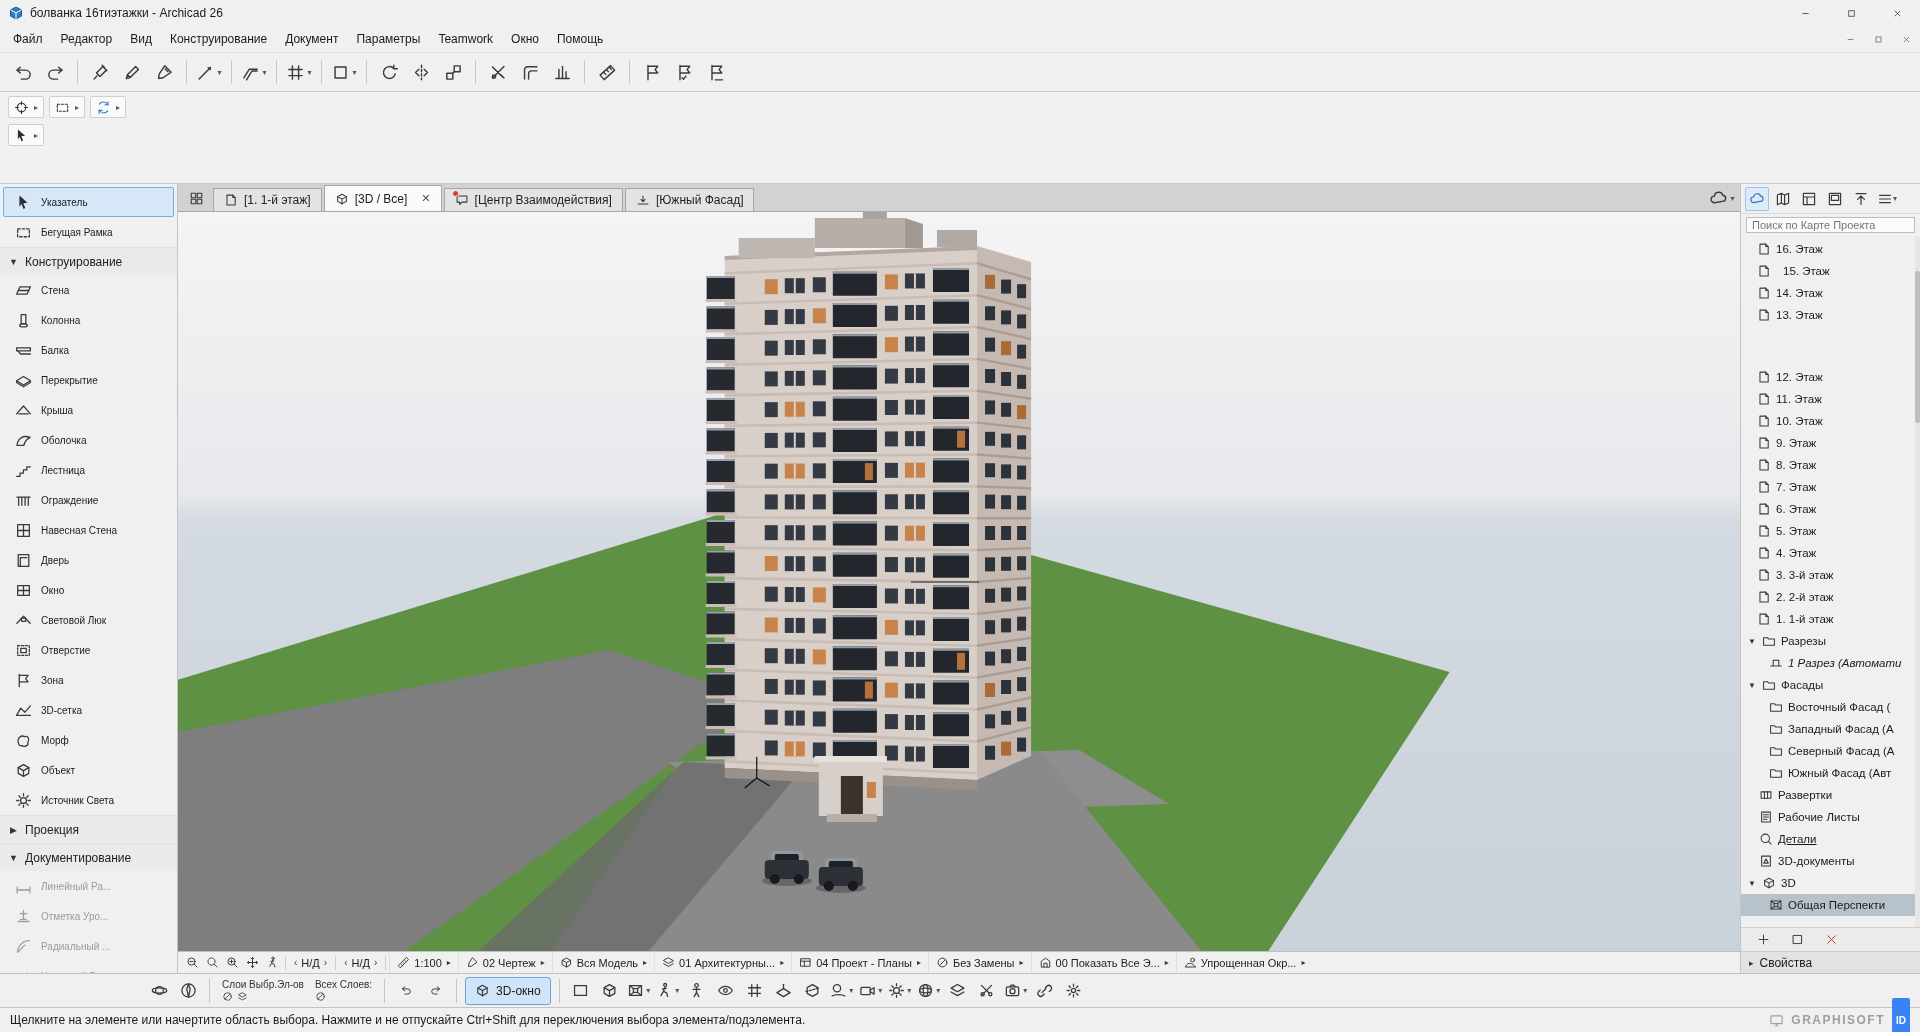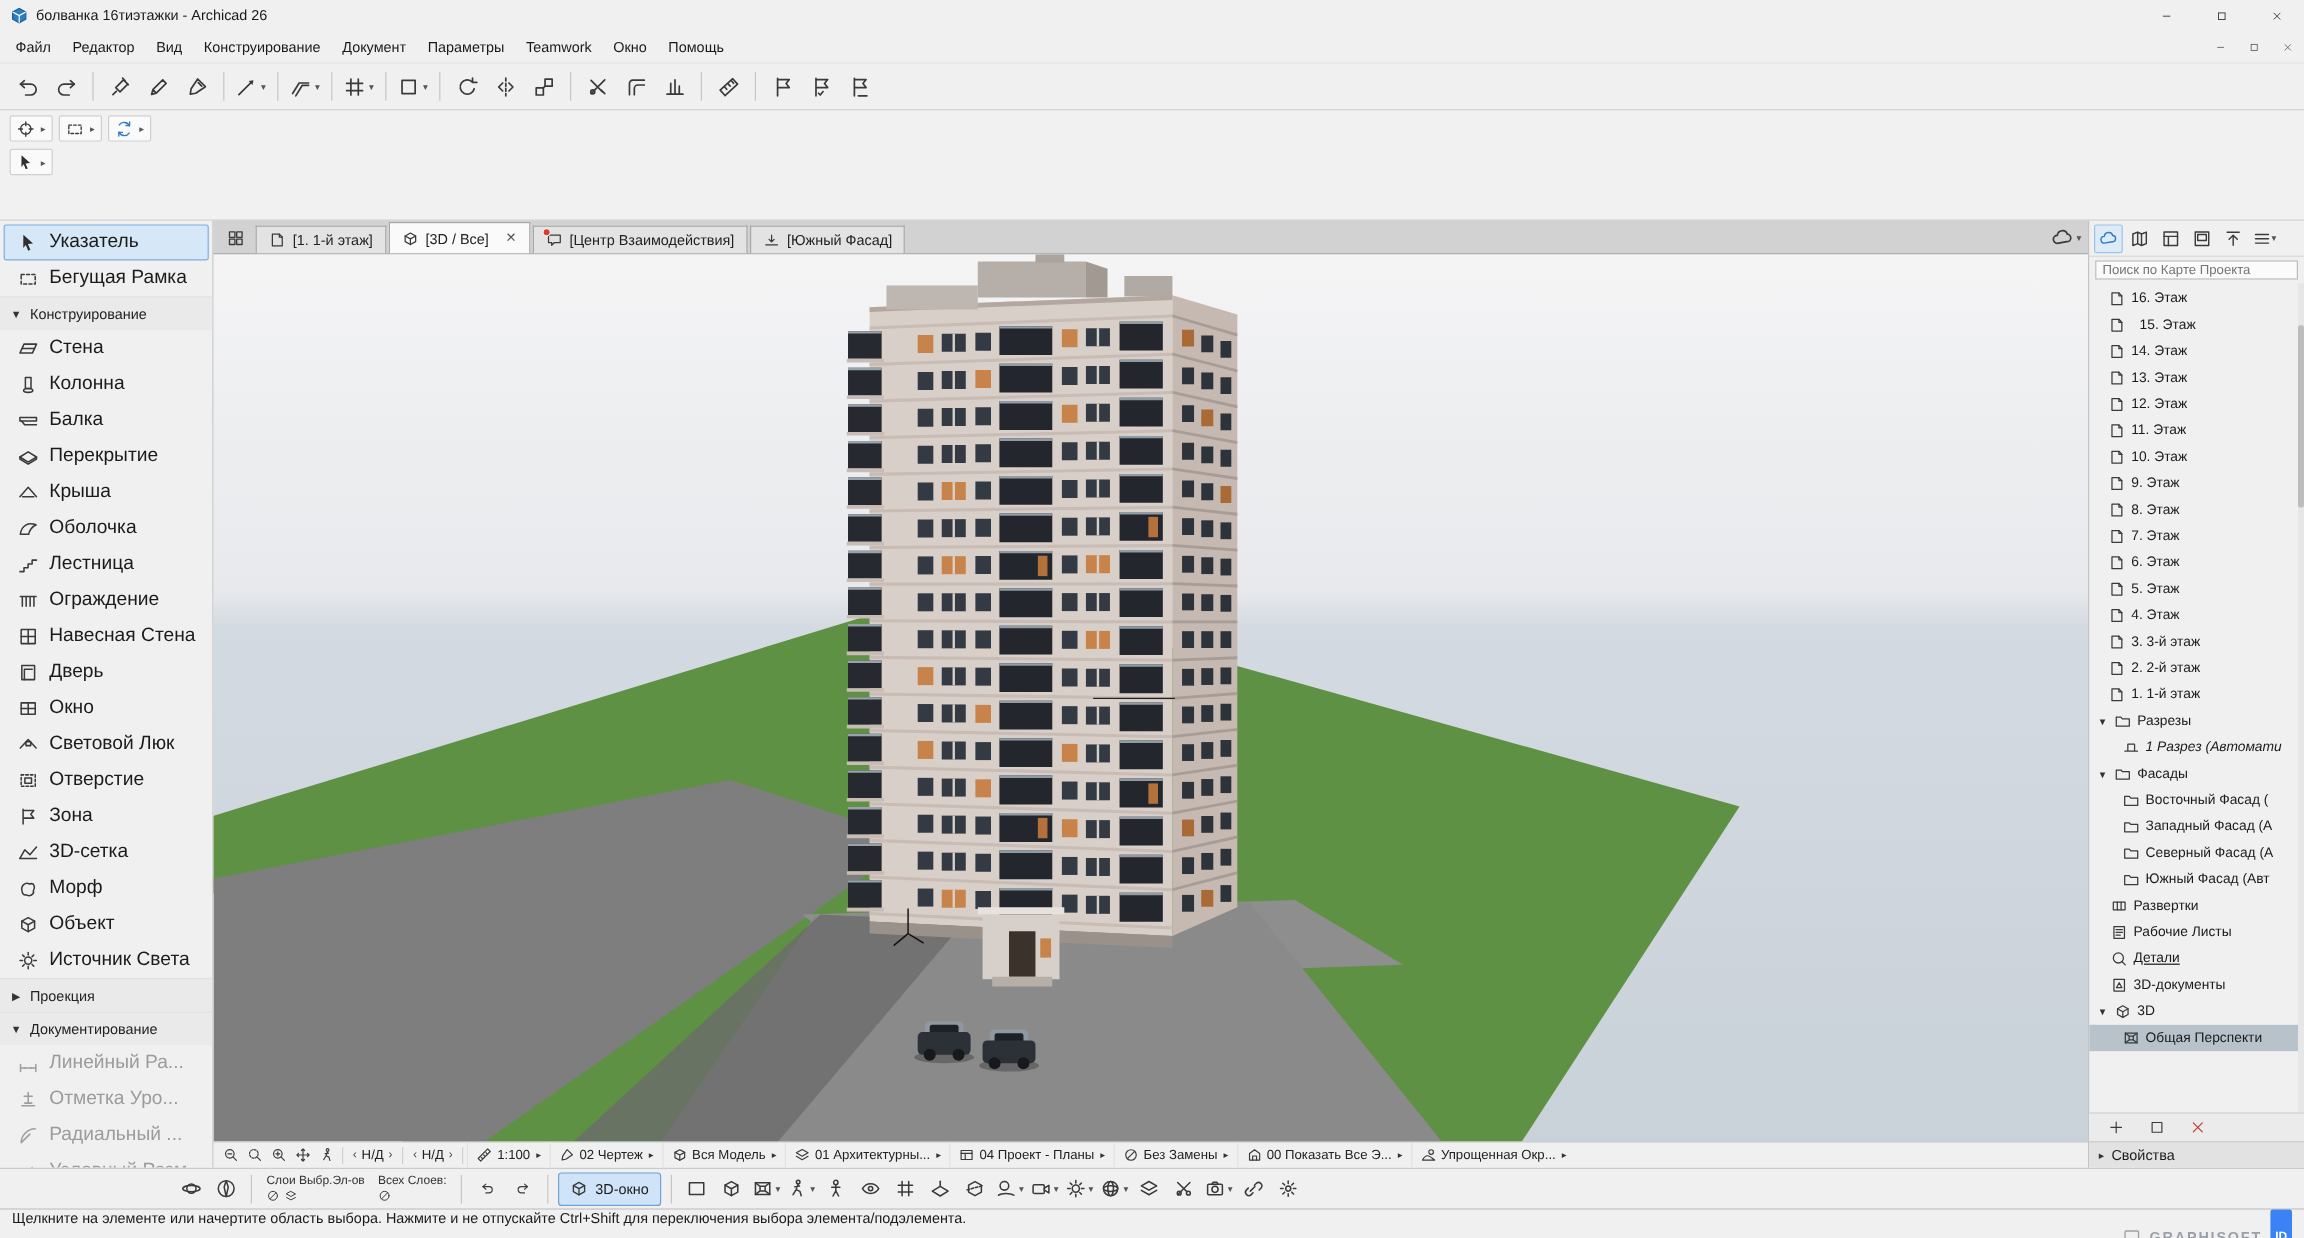--- a/index.html
+++ b/index.html
@@ -23,21 +23,21 @@
 .tbtn svg{width:19px;height:19px}
 .tsep{width:1px;height:24px;background:#c6c6c6;margin:0 5px;flex:none}
 .dd{font-size:8px;color:#555;margin-left:2px}
 .infozone{height:92px;background:#f1f1f1;border-bottom:1px solid #c9c9c9;padding:4px 8px}
 .infozone-label{font-size:11px;color:#333;margin-bottom:5px}
 .infowidgets{display:flex;align-items:center;gap:5px;margin-bottom:6px}
 .iw{height:22px;display:flex;align-items:center;gap:3px;padding:0 5px;border:1px solid #cfcfcf;background:#fafafa;border-radius:2px}
 .iw svg{width:15px;height:15px}
 .main{display:flex;height:789px;background:#f0f0f0}
 .toolbox{width:178px;border-right:1px solid #c4c4c4;background:#f0f0f0;overflow:hidden;padding-top:3px}
-.trow{height:30px;display:flex;align-items:center;gap:9px;padding:0 4px 0 11px;border:1px solid transparent;border-radius:2px;margin:0 3px;font-size:16px}
+.trow{height:30px;display:flex;align-items:center;gap:9px;padding:0 4px 0 11px;border:1px solid transparent;border-radius:2px;margin:0 3px;font-size:10px}
 .trow svg{width:17px;height:17px;flex:none}
 .trow.selected{background:#d6e7f8;border-color:#7aaede}
 .trow.disabled{color:#9b9b9b}
 .trow.disabled svg{opacity:.45}
 .tsection{height:28px;display:flex;align-items:center;gap:6px;padding-left:8px;color:#222;background:#eaeaea;border-top:1px solid #e0e0e0;font-size:12px}
 .tsection .arr{font-size:9px;color:#333;width:11px;text-align:center}
 .center{flex:1;display:flex;flex-direction:column;min-width:0}
 .tabbar{height:28px;background:#d2d2d2;display:flex;align-items:flex-end;padding:0 3px;border-bottom:1px solid #a8a8a8;gap:2px}
 .tab-overview{width:30px;height:23px;display:flex;align-items:center;justify-content:center;margin-bottom:1px}
 .tab-overview svg{width:15px;height:15px}
@@ -83,21 +83,21 @@
 .viewbar{height:34px;background:#f0f0f0;border-top:1px solid #c3c3c3;display:flex;align-items:center;padding-left:146px;gap:3px}
 .vbtn{height:28px;min-width:26px;display:flex;align-items:center;justify-content:center;border-radius:3px}
 .vbtn svg{width:17px;height:17px}
 .vbtn.sm svg{width:13px;height:13px}
 .vbtn.active3d{background:#cfe4f8;border:1px solid #6ba3d6;padding:0 9px;gap:6px;font-size:12px}
 .vbtn.active3d svg{width:15px;height:15px}
 .layergrp{display:flex;flex-direction:column;justify-content:center;margin:0 4px}
 .lg-label{font-size:10px;line-height:11px;color:#333}
 .lg-icons{display:flex;gap:4px;margin-top:1px}
 .lgbtn svg{width:11px;height:11px}
-.statusbar{height:25px;background:#f0f0f0;border-top:1px solid #c3c3c3;display:flex;align-items:flex-start;padding:0 10px;justify-content:space-between}
+.statusbar{height:25px;background:#f0f0f0;border-top:1px solid #c3c3c3;display:flex;align-items:center;padding:0 10px;justify-content:space-between}
 .sb-msg{font-size:12px;color:#1a1a1a;white-space:nowrap;overflow:hidden}
 .sb-brand{display:flex;align-items:center;gap:7px;color:#9aa0a6;font-weight:bold;letter-spacing:1.5px;font-size:12px;flex:none}
 .sb-brand svg{width:15px;height:15px;stroke:#9aa0a6;fill:none;stroke-width:1.2}
 .sb-badge{background:#3b82f6;color:#fff;font-size:10px;padding:17px 4px;border-radius:2px;letter-spacing:0}
 </style>
 </head>
 <body>
 
 <div class="app">
 
@@ -1071,21 +1071,21 @@
             </svg>
             <span>14. Этаж</span>
           </div>
           <div class="titem" style="padding-left: 16px;">
             <svg viewBox="0 0 16 16" fill="none" stroke="#3a3a3a" stroke-width="1.2" stroke-linecap="round" stroke-linejoin="round">
               <path d="M3.4 2.4h6.6l2.8 2.8v8.4H3.4z"></path>
               <path d="M10 2.4v2.8h2.8"></path>
             </svg>
             <span>13. Этаж</span>
           </div>
-          <div class="titem" style="padding-left: 16px;">
+          <div class="titem" style="padding-left: 16px; margin-top: 40px;">
             <svg viewBox="0 0 16 16" fill="none" stroke="#3a3a3a" stroke-width="1.2" stroke-linecap="round" stroke-linejoin="round">
               <path d="M3.4 2.4h6.6l2.8 2.8v8.4H3.4z"></path>
               <path d="M10 2.4v2.8h2.8"></path>
             </svg>
             <span>12. Этаж</span>
           </div>
           <div class="titem" style="padding-left: 16px;">
             <svg viewBox="0 0 16 16" fill="none" stroke="#3a3a3a" stroke-width="1.2" stroke-linecap="round" stroke-linejoin="round">
               <path d="M3.4 2.4h6.6l2.8 2.8v8.4H3.4z"></path>
               <path d="M10 2.4v2.8h2.8"></path>

